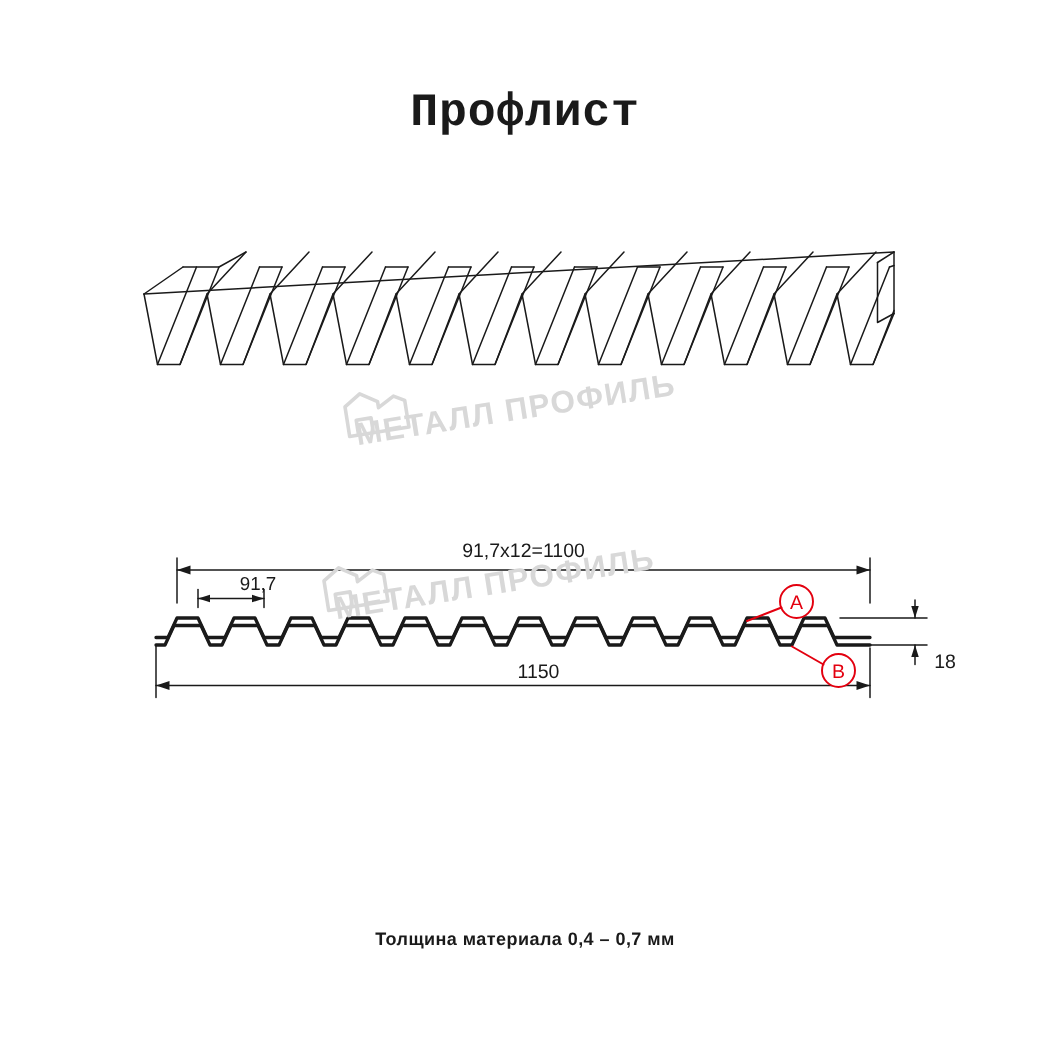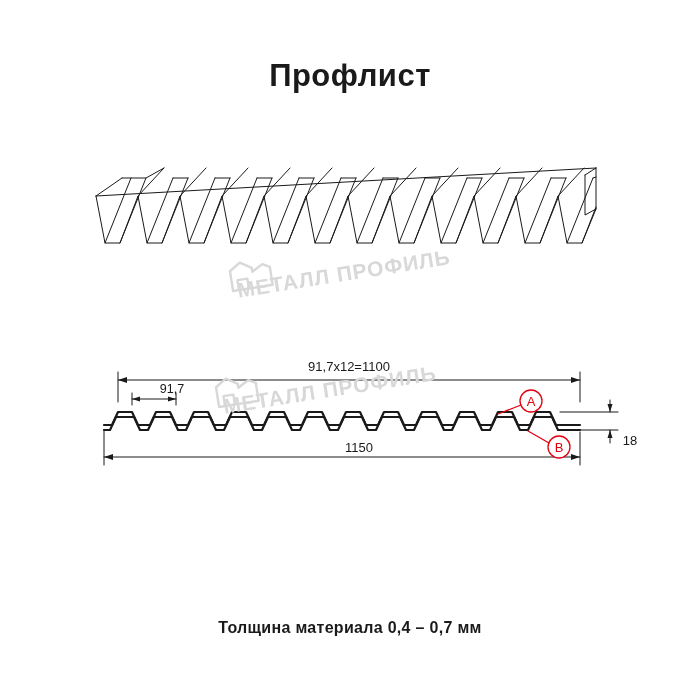--- a/index.html
+++ b/index.html
@@ -22,37 +22,38 @@
   }
   .title {
     position: absolute;
     top: 58px;
     left: 0;
     width: 700px;
     text-align: center;
     font-size: 31px;
     font-weight: bold;
     letter-spacing: 0.5px;
+    font-family: Liberation Mono, monospace;
   }
   .subtitle {
     position: absolute;
     top: 104px;
     left: 0;
     width: 700px;
     text-align: center;
     font-size: 15px;
     font-weight: bold;
   }
   .footnote {
     position: absolute;
     top: 619px;
     left: 0;
     width: 700px;
     text-align: center;
-    font-size: 16px;
+    font-size: 12px;
     font-weight: bold;
     letter-spacing: 0.3px;
   }
   .drawing {
     position: absolute;
     top: 0;
     left: 0;
   }
   .wm {
     position: absolute;

